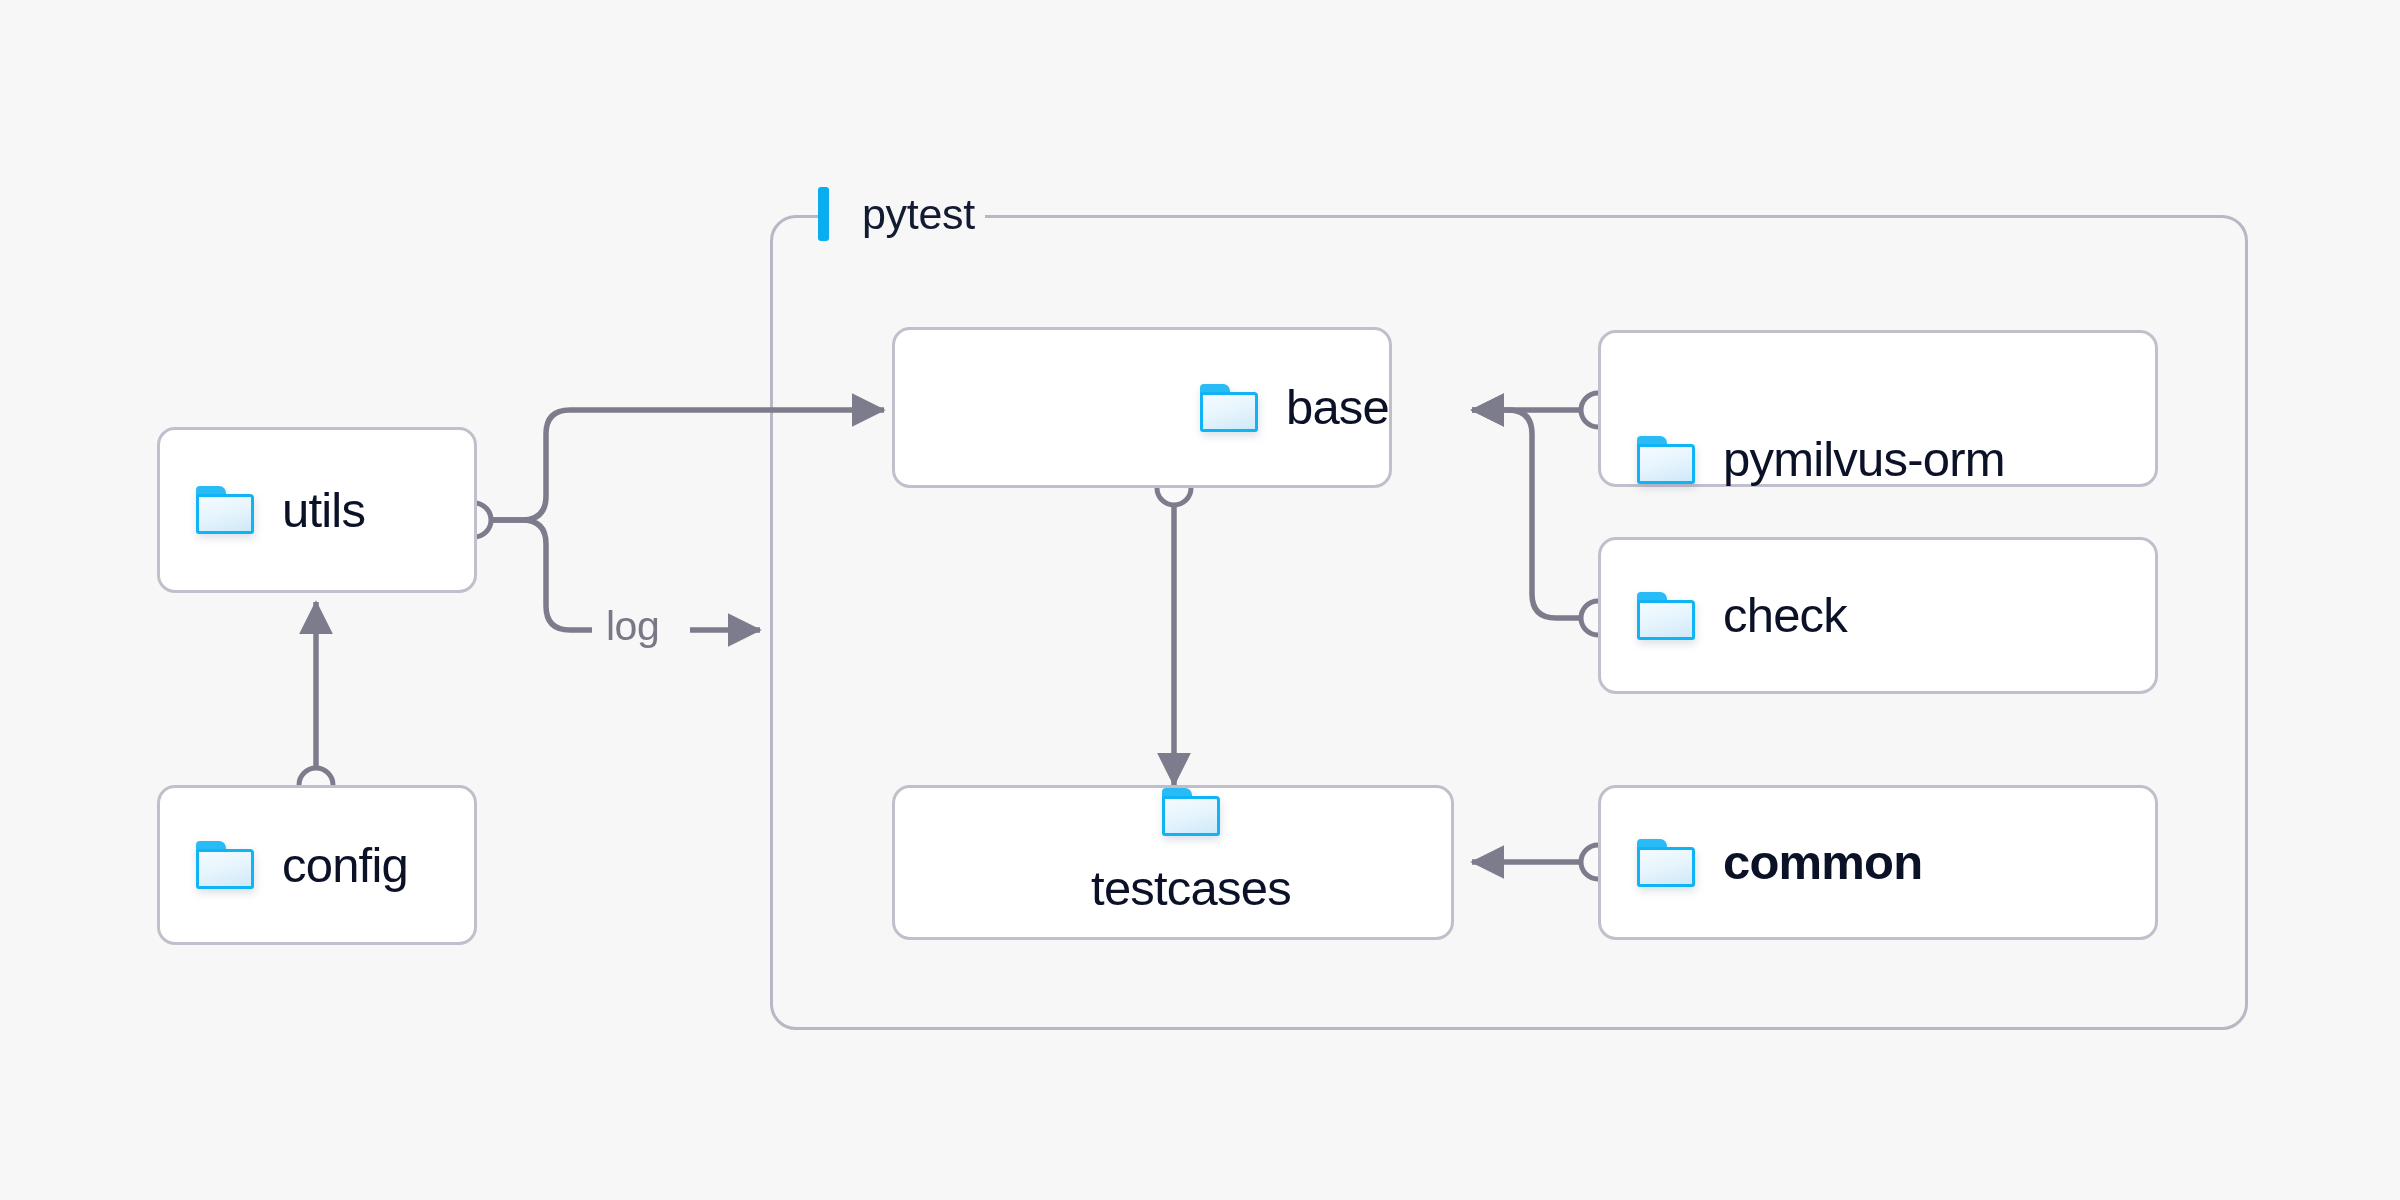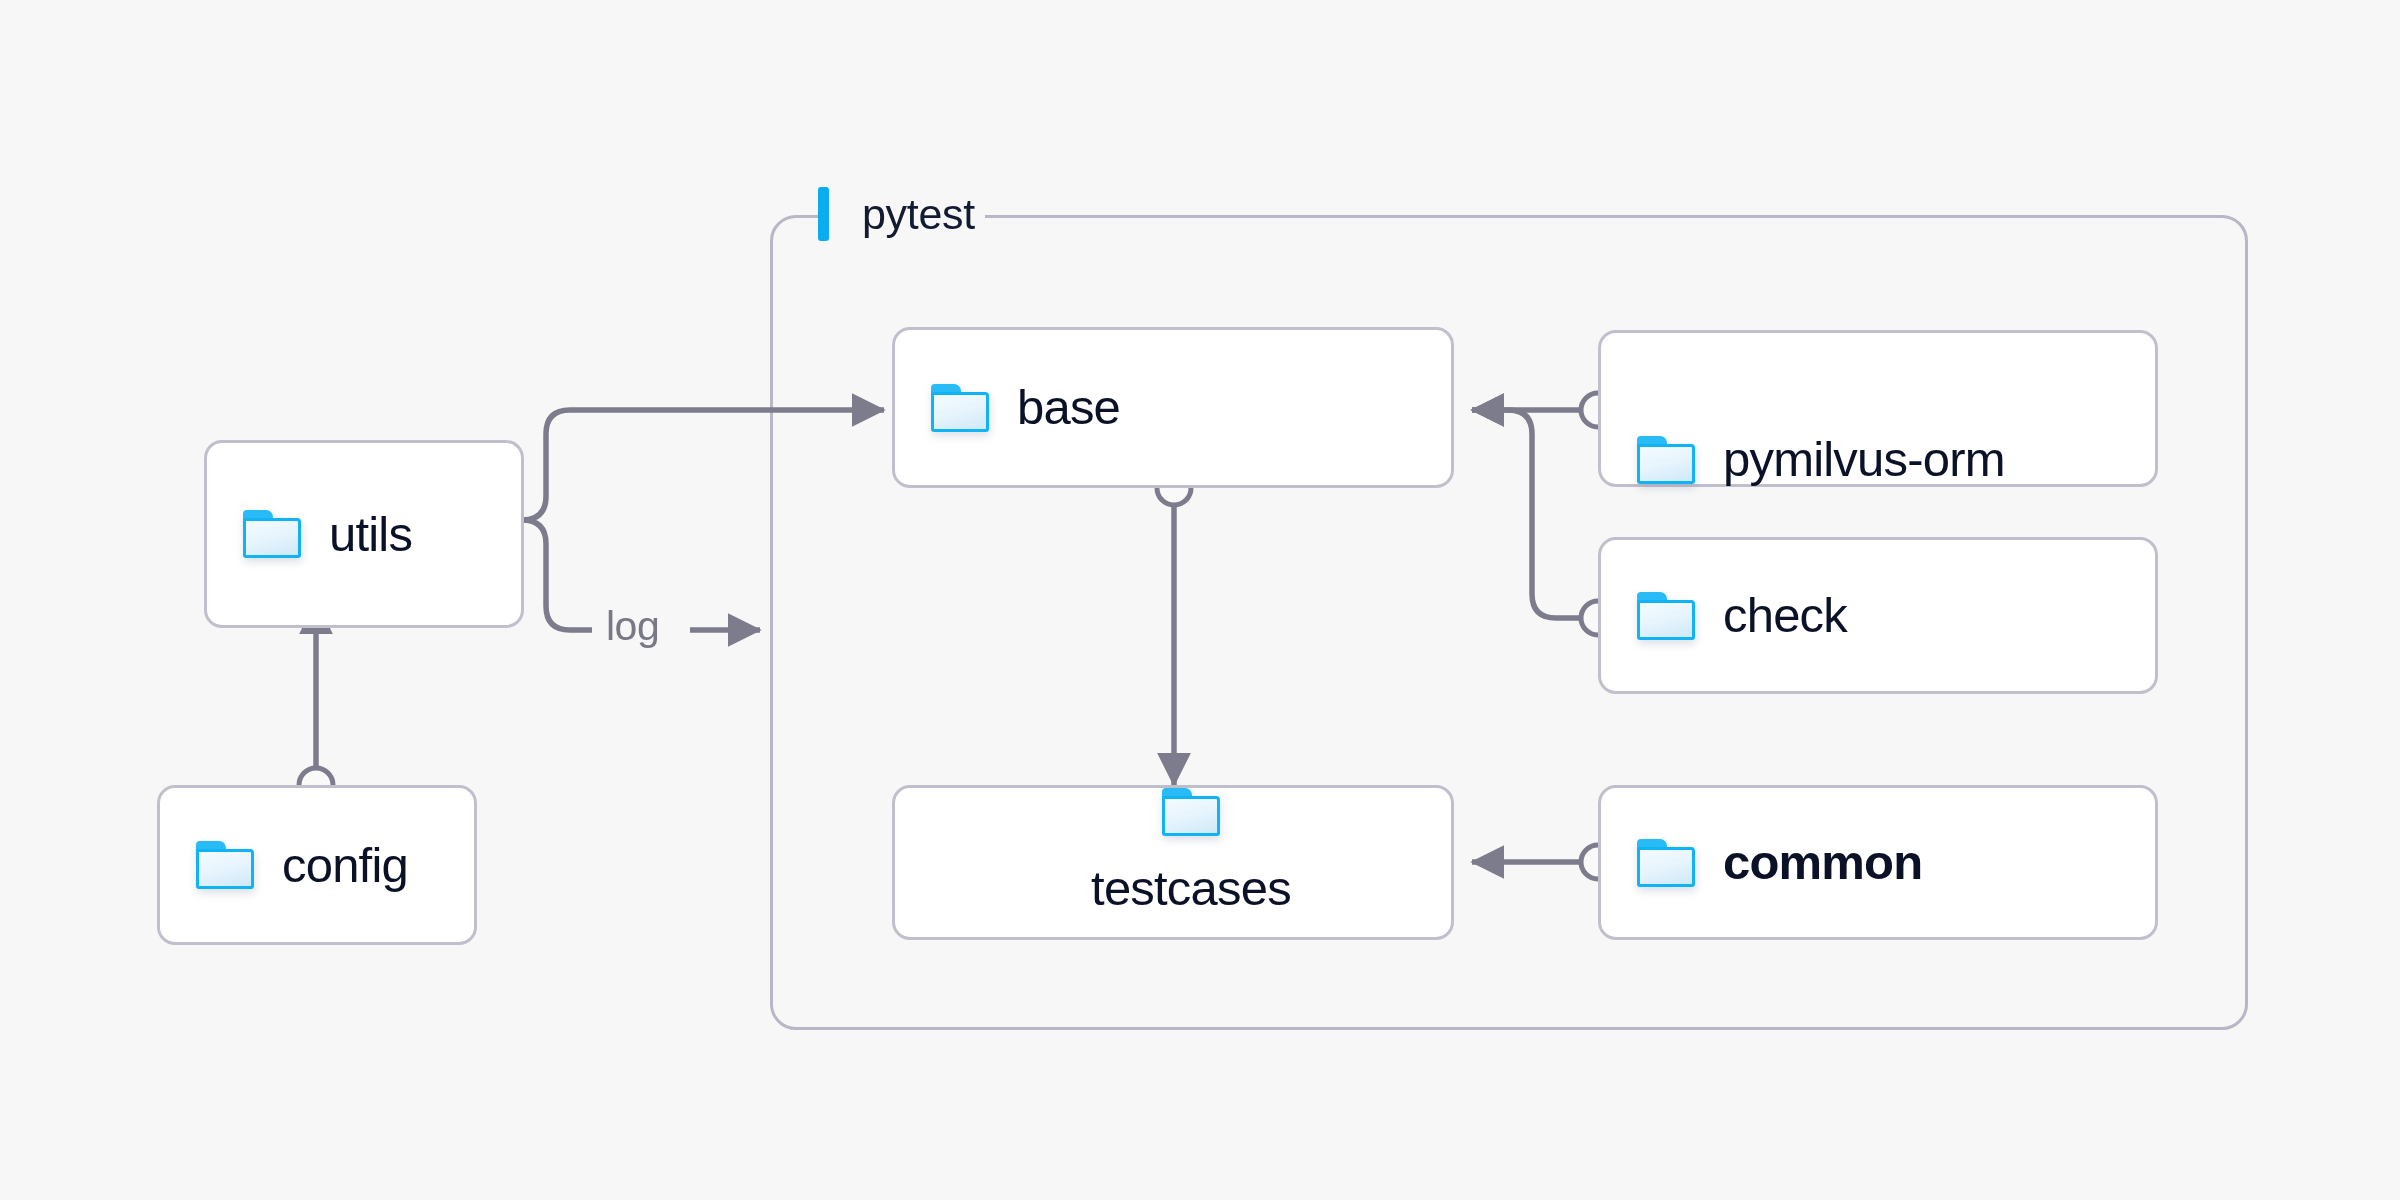--- a/index.html
+++ b/index.html
@@ -163,37 +163,37 @@
       <circle cx="316" cy="785" r="17"></circle>
       <circle cx="1174" cy="488" r="17"></circle>
       <circle cx="1598" cy="410" r="17"></circle>
       <circle cx="1598" cy="618" r="17"></circle>
       <circle cx="1598" cy="862" r="17"></circle>
     </g>
   </svg>
 
   <div class="edge-label" style="left:606px; top:606px;">log</div>
 
-  <div class="node" style="left:157px; top:440px; width:320px; height:188px;margin-left:47px;">
+  <div class="node" style="left:157px; top:427px; width:320px; height:166px;">
     <span class="folder-icon">
       <span class="tab"></span>
         <span class="body"></span>
     </span>
     <span class="node-label">utils</span>
   </div>
 
   <div class="node" style="left:157px; top:785px; width:320px; height:160px;">
     <span class="folder-icon">
       <span class="tab"></span>
         <span class="body"></span>
     </span>
     <span class="node-label">config</span>
   </div>
 
-  <div class="node" style="left:892px; top:327px; width:562px; height:161px;">
+  <div class="node" style="left:892px; top:327px; width:500px; height:161px;justify-content:flex-end;">
     <span class="folder-icon">
       <span class="tab"></span>
         <span class="body"></span>
     </span>
     <span class="node-label">base</span>
   </div>
 
   <div class="node" style="left:892px; top:785px; width:562px; height:155px;flex-direction:column;">
     <span class="folder-icon">
       <span class="tab"></span>

